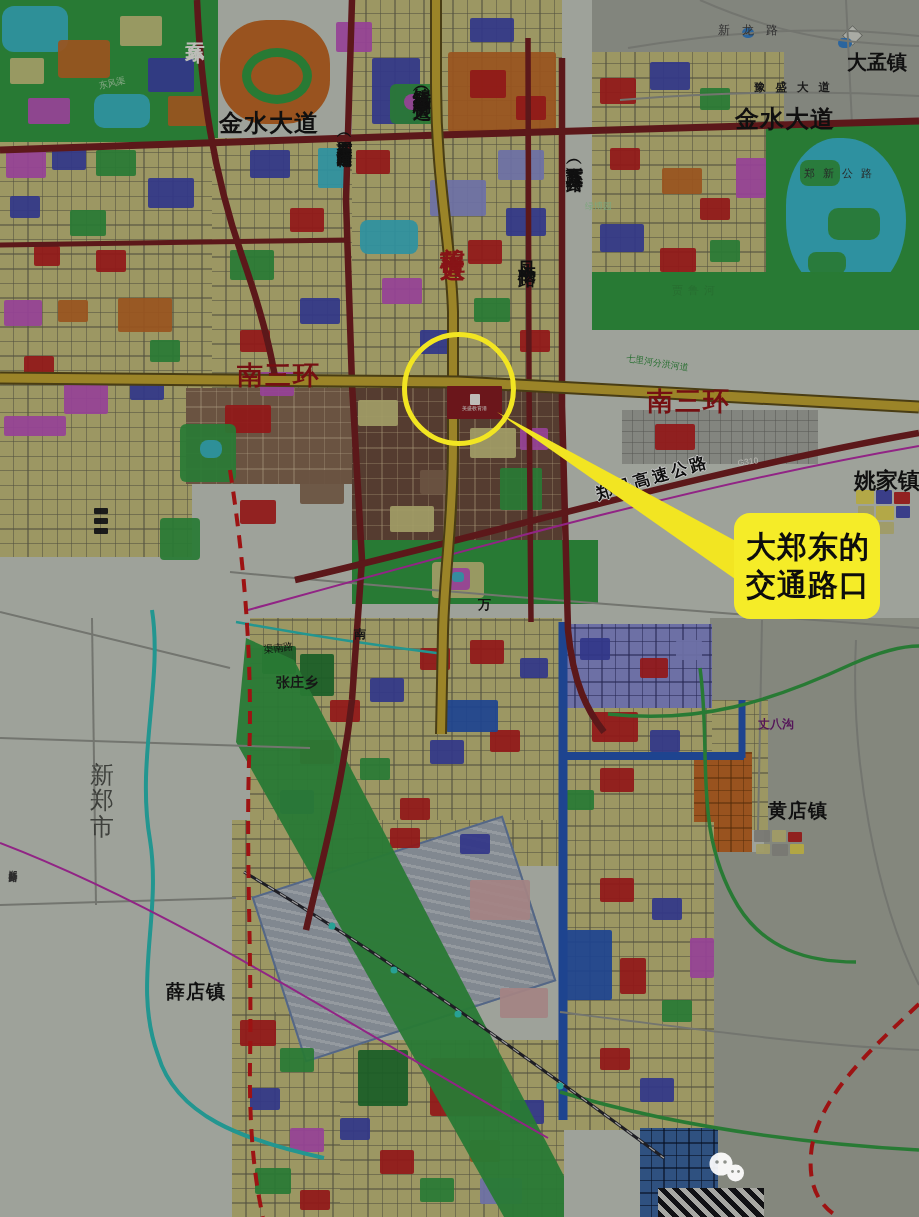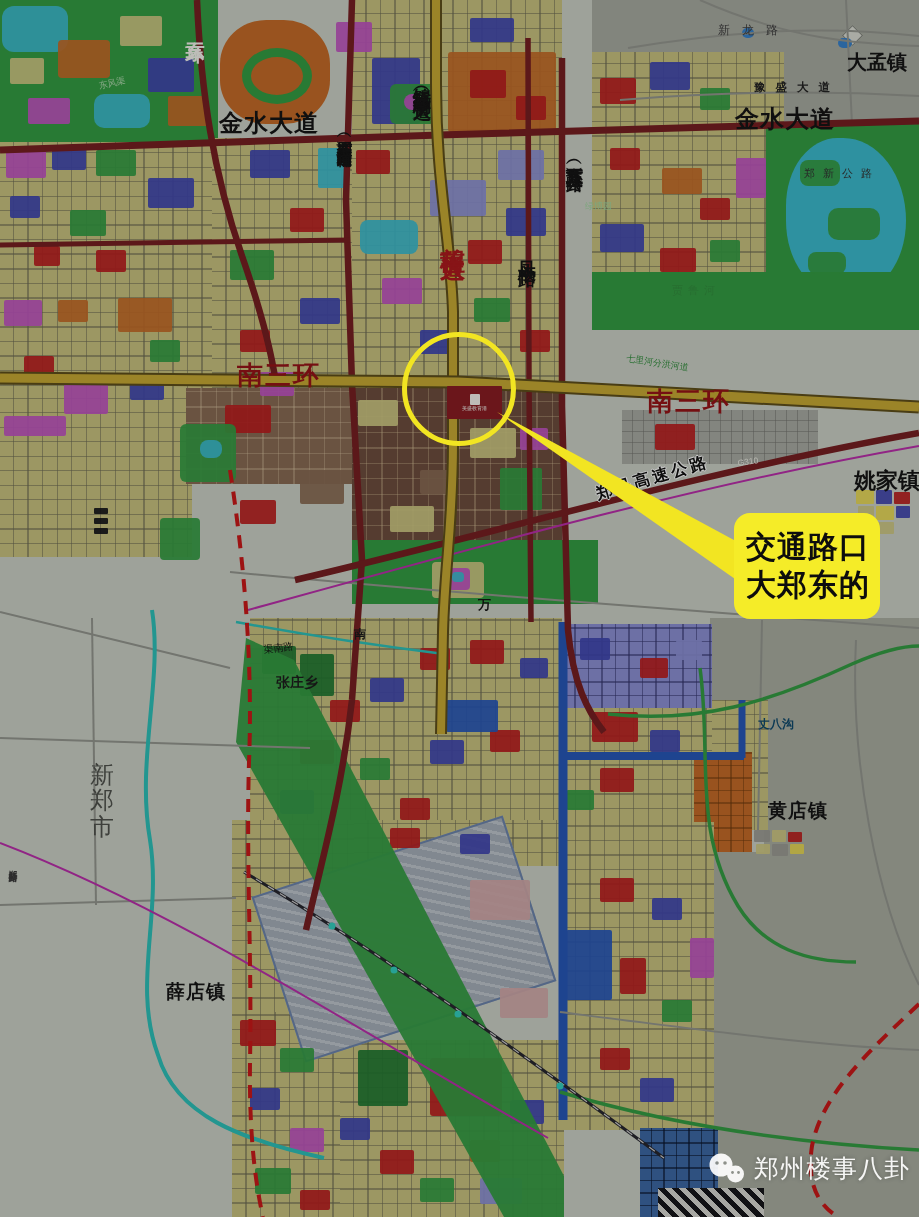--- a/index.html
+++ b/index.html
@@ -331,43 +331,42 @@
       <div class="lb" style="left:627px;top:354px;font-size:9px;font-weight:400;color:#2e8f3a;transform:rotate(9deg);transform-origin:0 0;">七里河分洪河道</div>
       <div class="lb" style="left:237px;top:362px;font-size:26px;letter-spacing:2px;color:#9c1216;">南三环</div>
       <div class="lb" style="left:647px;top:388px;font-size:26px;letter-spacing:2px;color:#9c1216;">南三环</div>
       <div class="lb" style="left:737px;top:459px;font-size:8.5px;font-weight:400;color:#e8e8e0;transform:rotate(-8deg);transform-origin:0 0;">G310</div>
       <div class="lb" style="left:594px;top:486px;font-size:16.5px;letter-spacing:3px;color:#111;transform:rotate(-16.5deg);transform-origin:0 0;text-shadow:1px 0 0 #fff,-1px 0 0 #fff,0 1px 0 #fff,0 -1px 0 #fff;">郑民高速公路</div>
       <div class="lb" style="left:854px;top:470px;font-size:22px;">姚家镇</div>
       <div class="lb" style="left:478px;top:598px;font-size:13px;">万</div>
       <div class="lb" style="left:354px;top:628px;font-size:12px;color:#1a1a1a;">南</div>
       <div class="lb" style="left:263px;top:645px;font-size:10px;font-weight:400;transform:rotate(-7deg);transform-origin:0 0;">渠南路</div>
       <div class="lb" style="left:276px;top:675px;font-size:14px;color:#1c1c1c;">张庄乡</div>
-      <div class="lb" style="left:758px;top:718px;font-size:12px;color:#0c4a6e;">丈八沟</div>
+      <div class="lb" style="left:758px;top:718px;font-size:12px;color:#701a75;">丈八沟</div>
       <div class="lb v" style="left:90px;top:742px;font-size:24px;letter-spacing:26px;font-weight:400;color:#4f524c;">新郑市</div>
       <div class="lb v" style="left:8px;top:863px;font-size:9px;letter-spacing:1px;color:#3a3a3a;">郑新公路</div>
       <div class="lb" style="left:768px;top:801px;font-size:19px;letter-spacing:1px;">黄店镇</div>
       <div class="lb" style="left:166px;top:982px;font-size:19px;letter-spacing:1px;">薛店镇</div>
       <div class="lb" style="left:98px;top:82px;font-size:9px;font-weight:400;color:#a8d8a8;transform:rotate(-12deg);transform-origin:0 0;">东风渠</div>
     </div>
   </div>
 
   <div class="annot">
     <svg class="lines" viewBox="0 0 919 1217" width="919" height="1217">
       <polygon points="497,412 745,546 745,586" fill="#f2e522"></polygon>
     </svg>
     <div class="circle"></div>
     <div class="callout">
+      <span>大郑东的</span>
       <span>交通路口</span>
-      <span>大郑东的</span>
     </div>
     <div class="wm">
       <svg width="38" height="32" viewBox="0 0 38 32">
         <circle cx="13" cy="12" r="11.5" fill="#ffffff"></circle>
         <circle cx="27.5" cy="21" r="8.5" fill="#ffffff"></circle>
         <circle cx="9" cy="10" r="1.8" fill="#8f928b"></circle>
           <circle cx="17" cy="10" r="1.8" fill="#8f928b"></circle>
         <circle cx="24.5" cy="19.5" r="1.4" fill="#8f928b"></circle>
           <circle cx="30.5" cy="19.5" r="1.4" fill="#8f928b"></circle>
       </svg>
-      <span>郑州楼事八卦</span>
     </div>
   </div>
 </div>
 
 </body></html>

